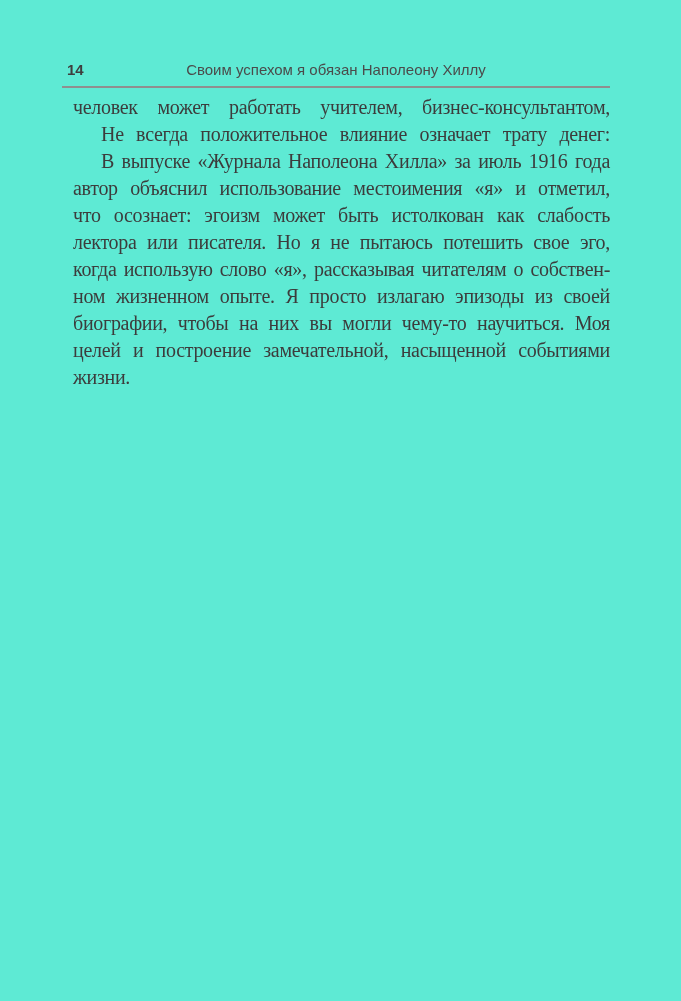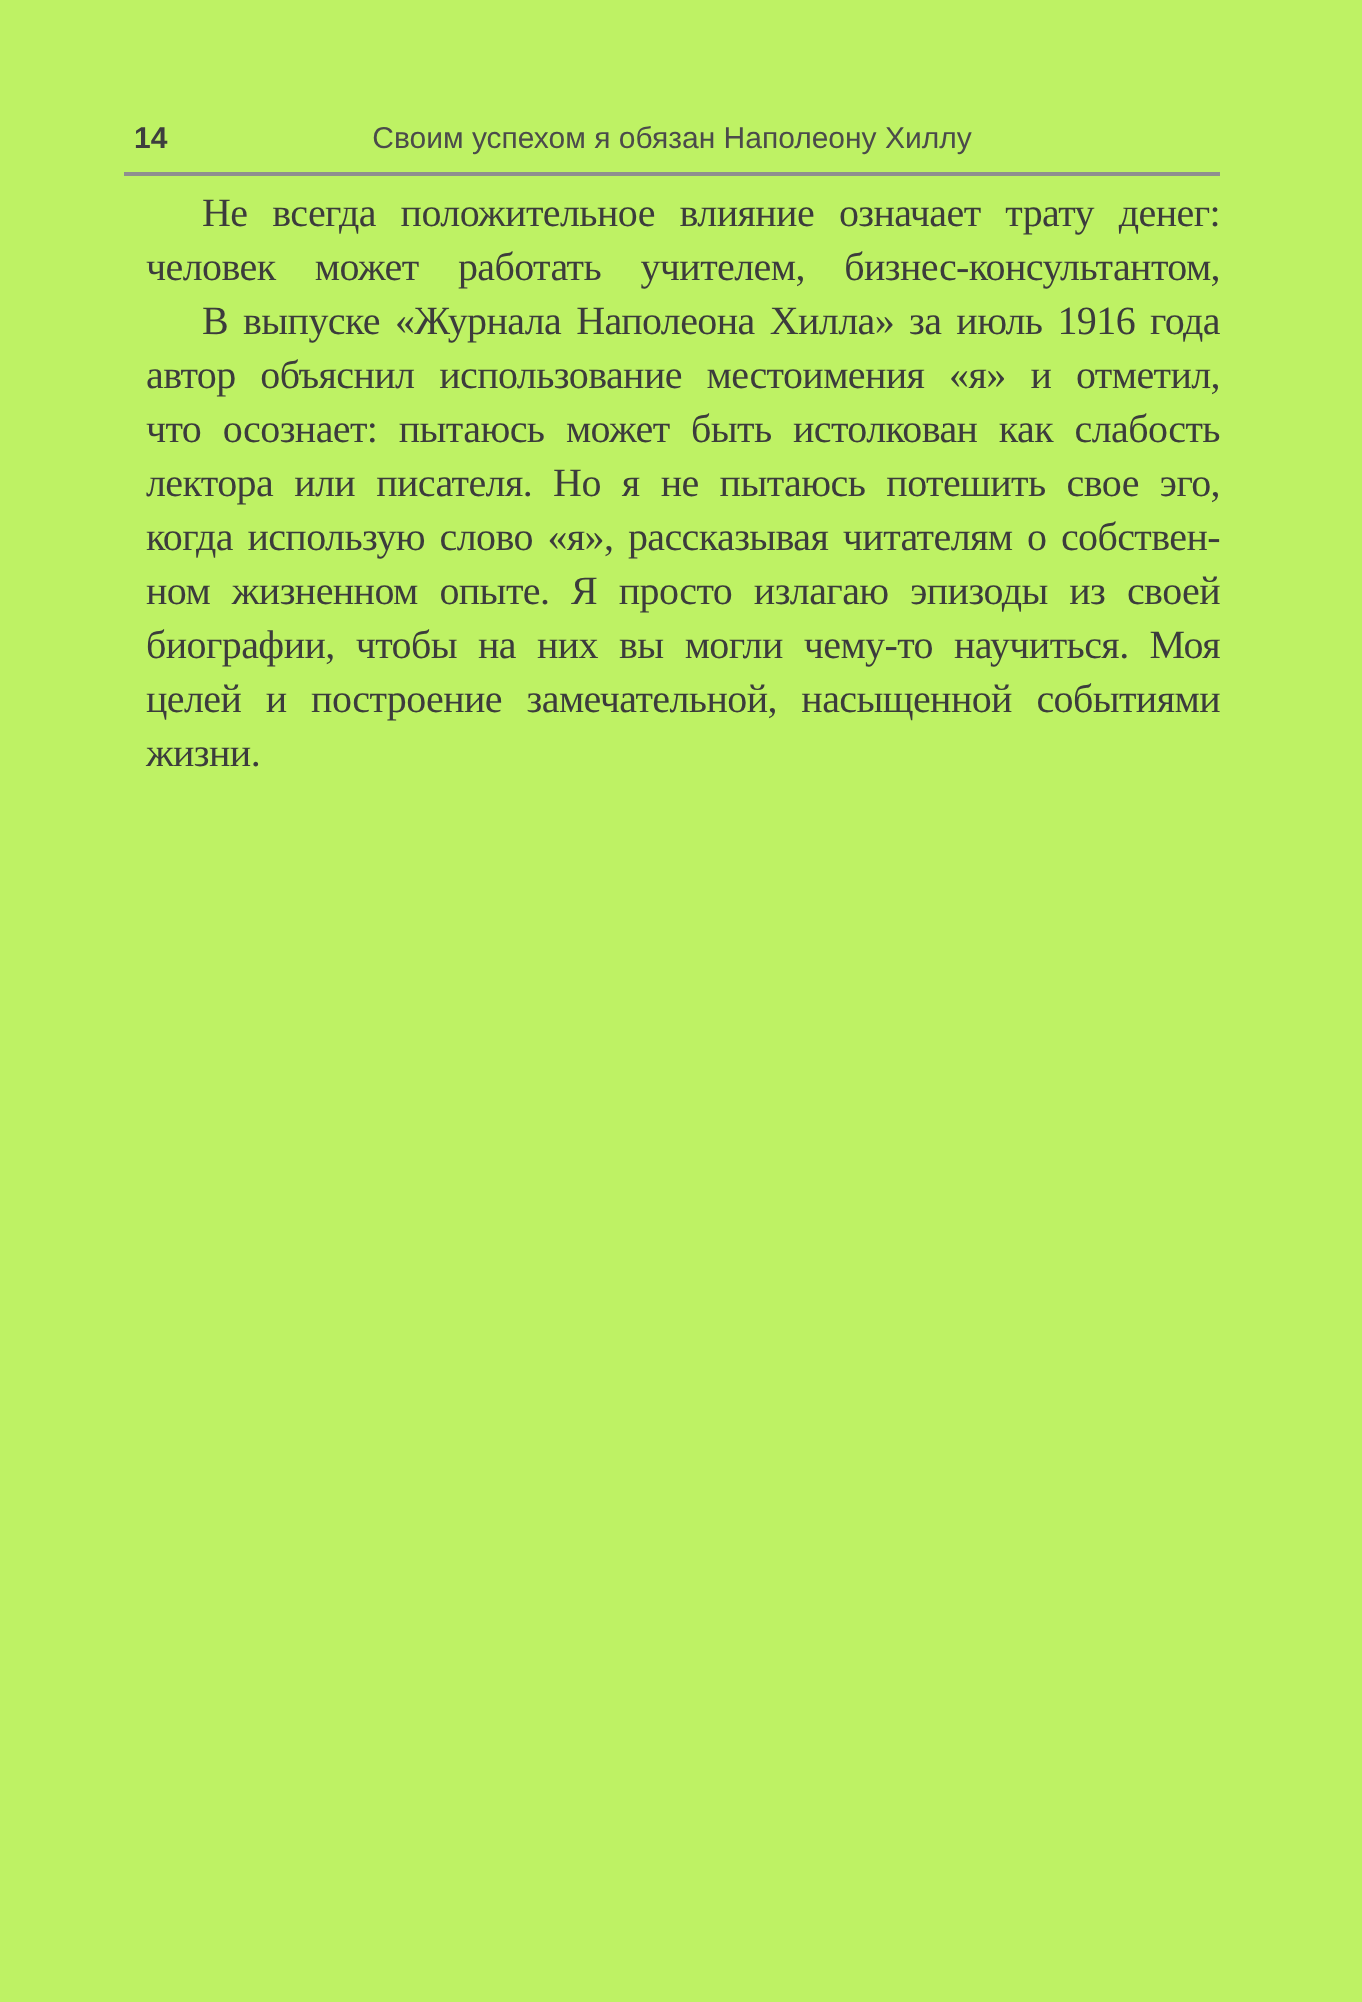--- a/index.html
+++ b/index.html
@@ -2,21 +2,21 @@
 <html><head>
   <meta charset="utf-8">
   <style>
     * { margin: 0; padding: 0; box-sizing: border-box; }
     html, body { background: #ffffff; }
 
     .page {
       position: relative;
       width: 681px;
       height: 1001px;
-      background: #bef264;
+      background: #5eead4;
       overflow: hidden;
       font-family: "Liberation Serif", serif;
     }
 
     .header {
       position: absolute;
       top: 61px;
       left: 62px;
       width: 548px;
       height: 20px;
@@ -85,28 +85,28 @@
   <div class="header">
     <span class="page-num">14</span>
     <span class="running-title">Своим успехом я обязан Наполеону Хиллу</span>
   </div>
 
   <div class="rule"></div>
 
   <div class="body-text">
 
     <div>
+      <div class="ln">человек может работать учителем, бизнес-консультантом,</div>
       <div class="ln ind">Не всегда положительное влияние означает трату денег:</div>
-      <div class="ln">человек может работать учителем, бизнес-консультантом,</div>
     </div>
 
     <div>
       <div class="ln ind">В выпуске «Журнала Наполеона Хилла» за июль 1916 года</div>
       <div class="ln">автор объяснил использование местоимения «я» и отметил,</div>
-      <div class="ln">что осознает: пытаюсь может быть истолкован как слабость</div>
+      <div class="ln">что осознает: эгоизм может быть истолкован как слабость</div>
       <div class="ln">лектора или писателя. Но я не пытаюсь потешить свое эго,</div>
       <div class="ln">когда использую слово «я», рассказывая читателям о собствен-</div>
       <div class="ln">ном жизненном опыте. Я просто излагаю эпизоды из своей</div>
       <div class="ln">биографии, чтобы на них вы могли чему-то научиться. Моя</div>
       <div class="ln">целей и построение замечательной, насыщенной событиями</div>
       <div class="ln last">жизни.</div>
     </div>
 
   </div>
 

